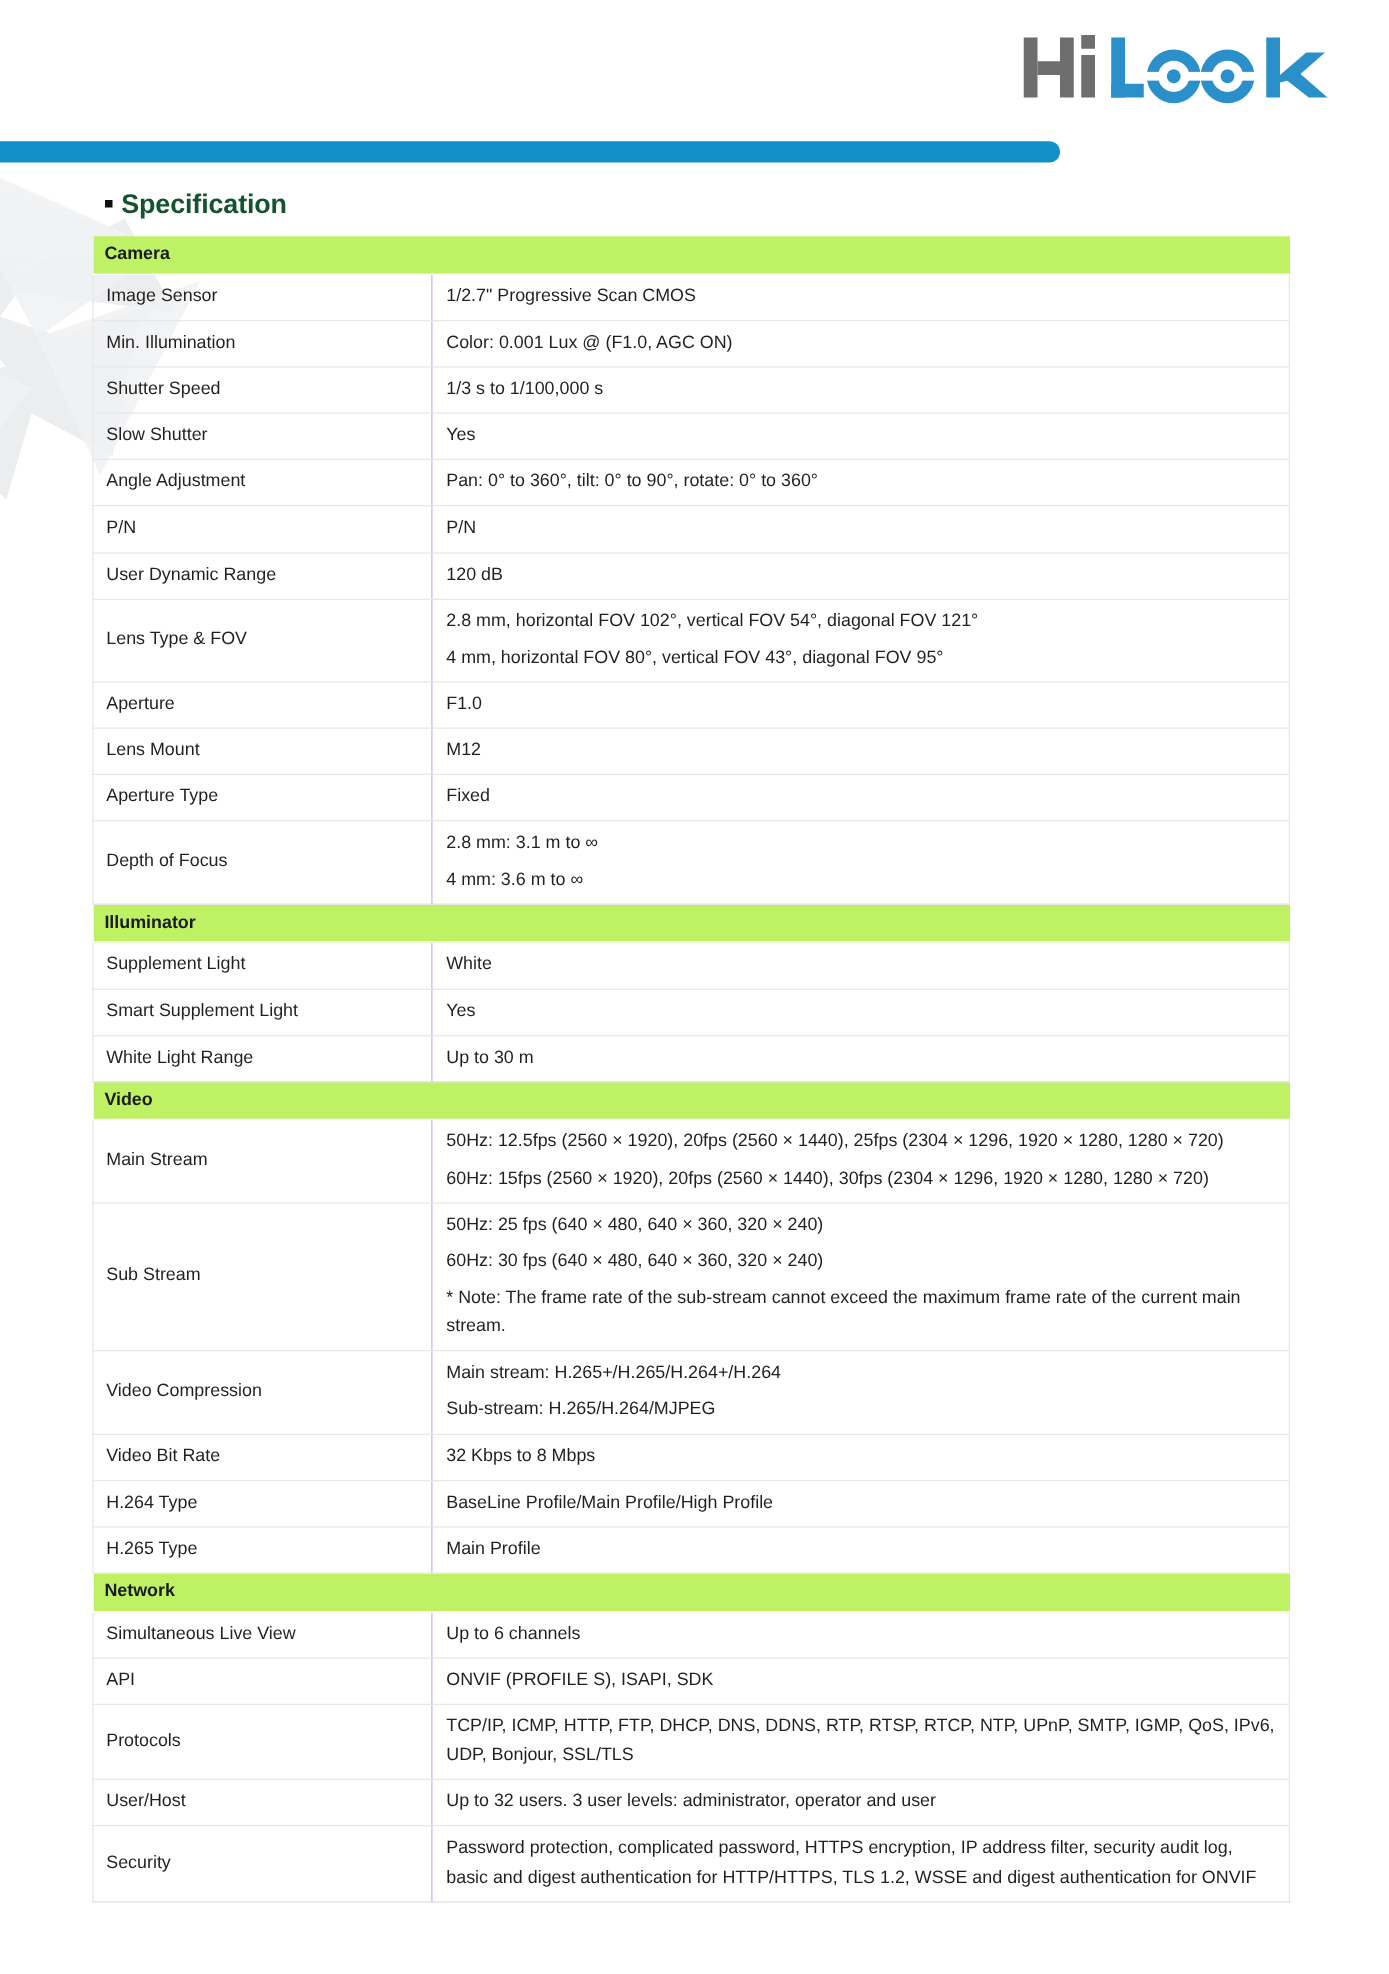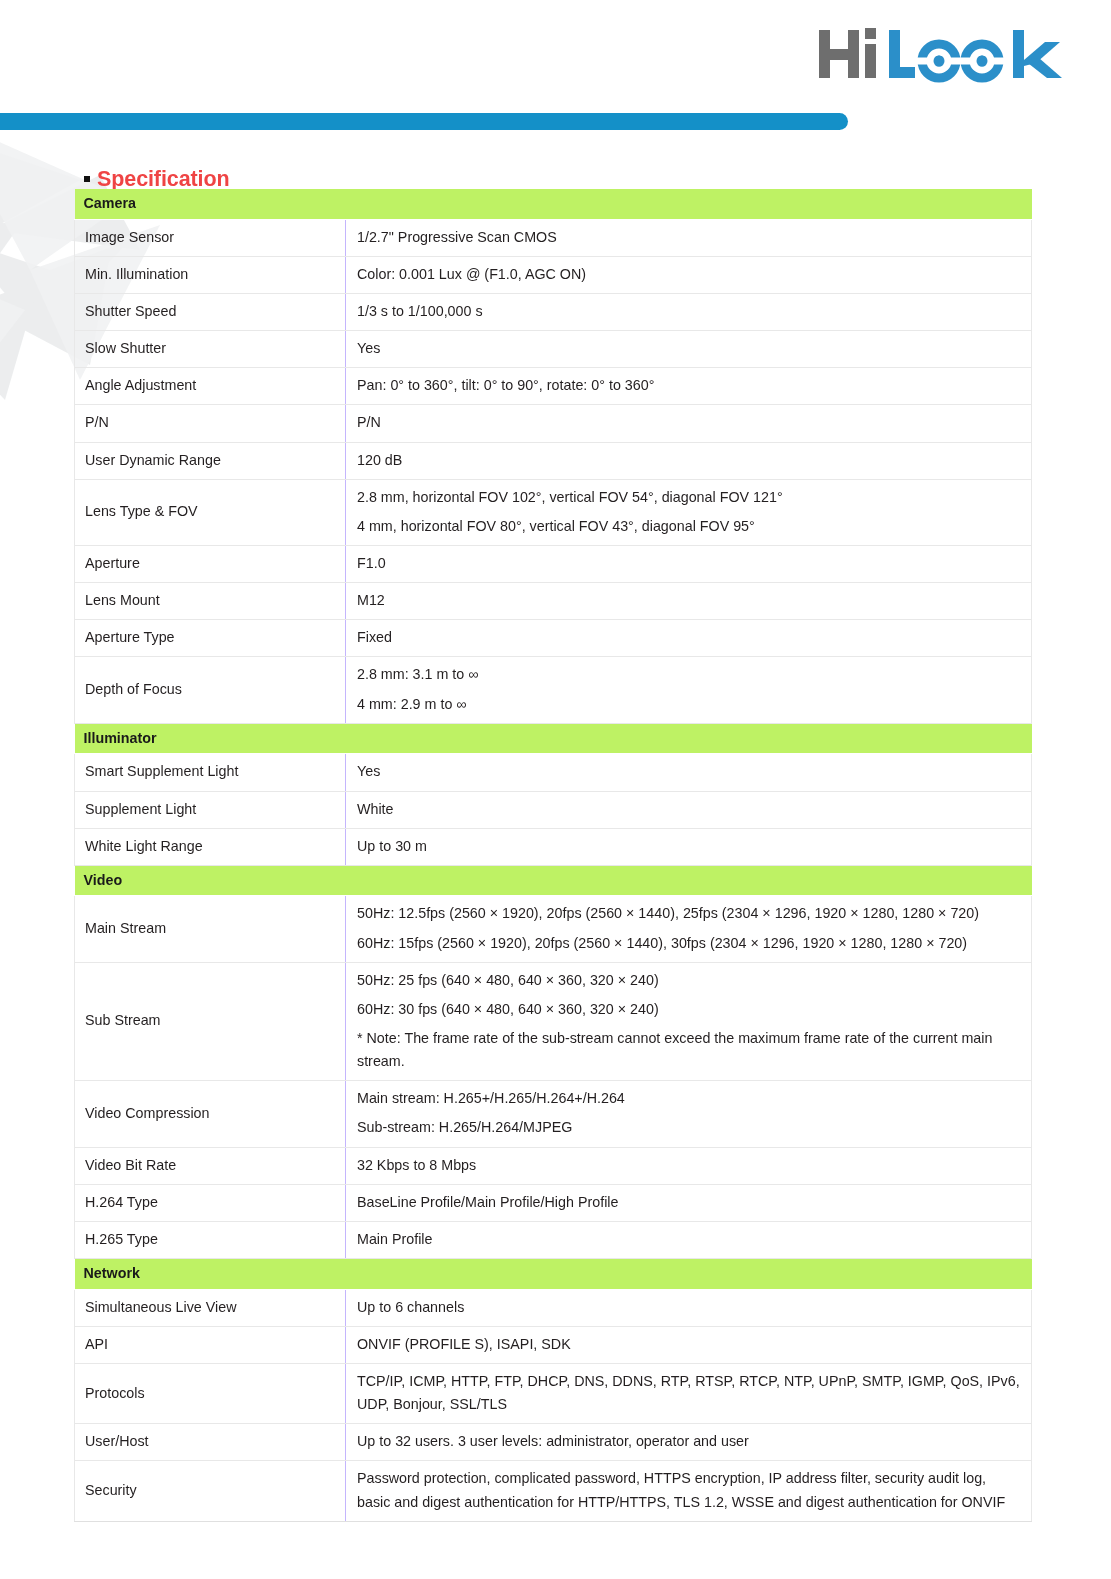--- a/index.html
+++ b/index.html
@@ -45,25 +45,25 @@
     height: 17px;
     background: #1490c8;
     border-radius: 9px;
     z-index: 2;
   }
 
   
   #page-title {
     position: absolute;
     left: 84px;
-    top: 167px;
+    top: 151px;
     font-size: 21.5px;
     font-weight: bold;
     letter-spacing: -0.1px;
-    color: #ef4444;
+    color: #14532d;
     z-index: 3;
     white-space: nowrap;
   }
   #page-title .bullet {
     display: inline-block;
     width: 6px;
     height: 6px;
     background: #111111;
     vertical-align: 4px;
     margin-right: 7px;
@@ -241,36 +241,36 @@
       <tr class="spec-row">
         <td class="lbl">Aperture Type</td>
         <td class="val">
           <span class="val-line">Fixed</span>
         </td>
       </tr>
       <tr class="spec-row">
         <td class="lbl">Depth of Focus</td>
         <td class="val">
           <span class="val-line">2.8 mm: 3.1 m to ∞</span>
-          <span class="val-line">4 mm: 2.9 m to ∞</span>
+          <span class="val-line">4 mm: 3.6 m to ∞</span>
         </td>
       </tr>
       <tr class="section-row">
         <td colspan="2">Illuminator</td>
       </tr>
       <tr class="spec-row">
+        <td class="lbl">Supplement Light</td>
+        <td class="val">
+          <span class="val-line">White</span>
+        </td>
+      </tr>
+      <tr class="spec-row">
         <td class="lbl">Smart Supplement Light</td>
         <td class="val">
           <span class="val-line">Yes</span>
-        </td>
-      </tr>
-      <tr class="spec-row">
-        <td class="lbl">Supplement Light</td>
-        <td class="val">
-          <span class="val-line">White</span>
         </td>
       </tr>
       <tr class="spec-row">
         <td class="lbl">White Light Range</td>
         <td class="val">
           <span class="val-line">Up to 30 m</span>
         </td>
       </tr>
       <tr class="section-row">
         <td colspan="2">Video</td>

